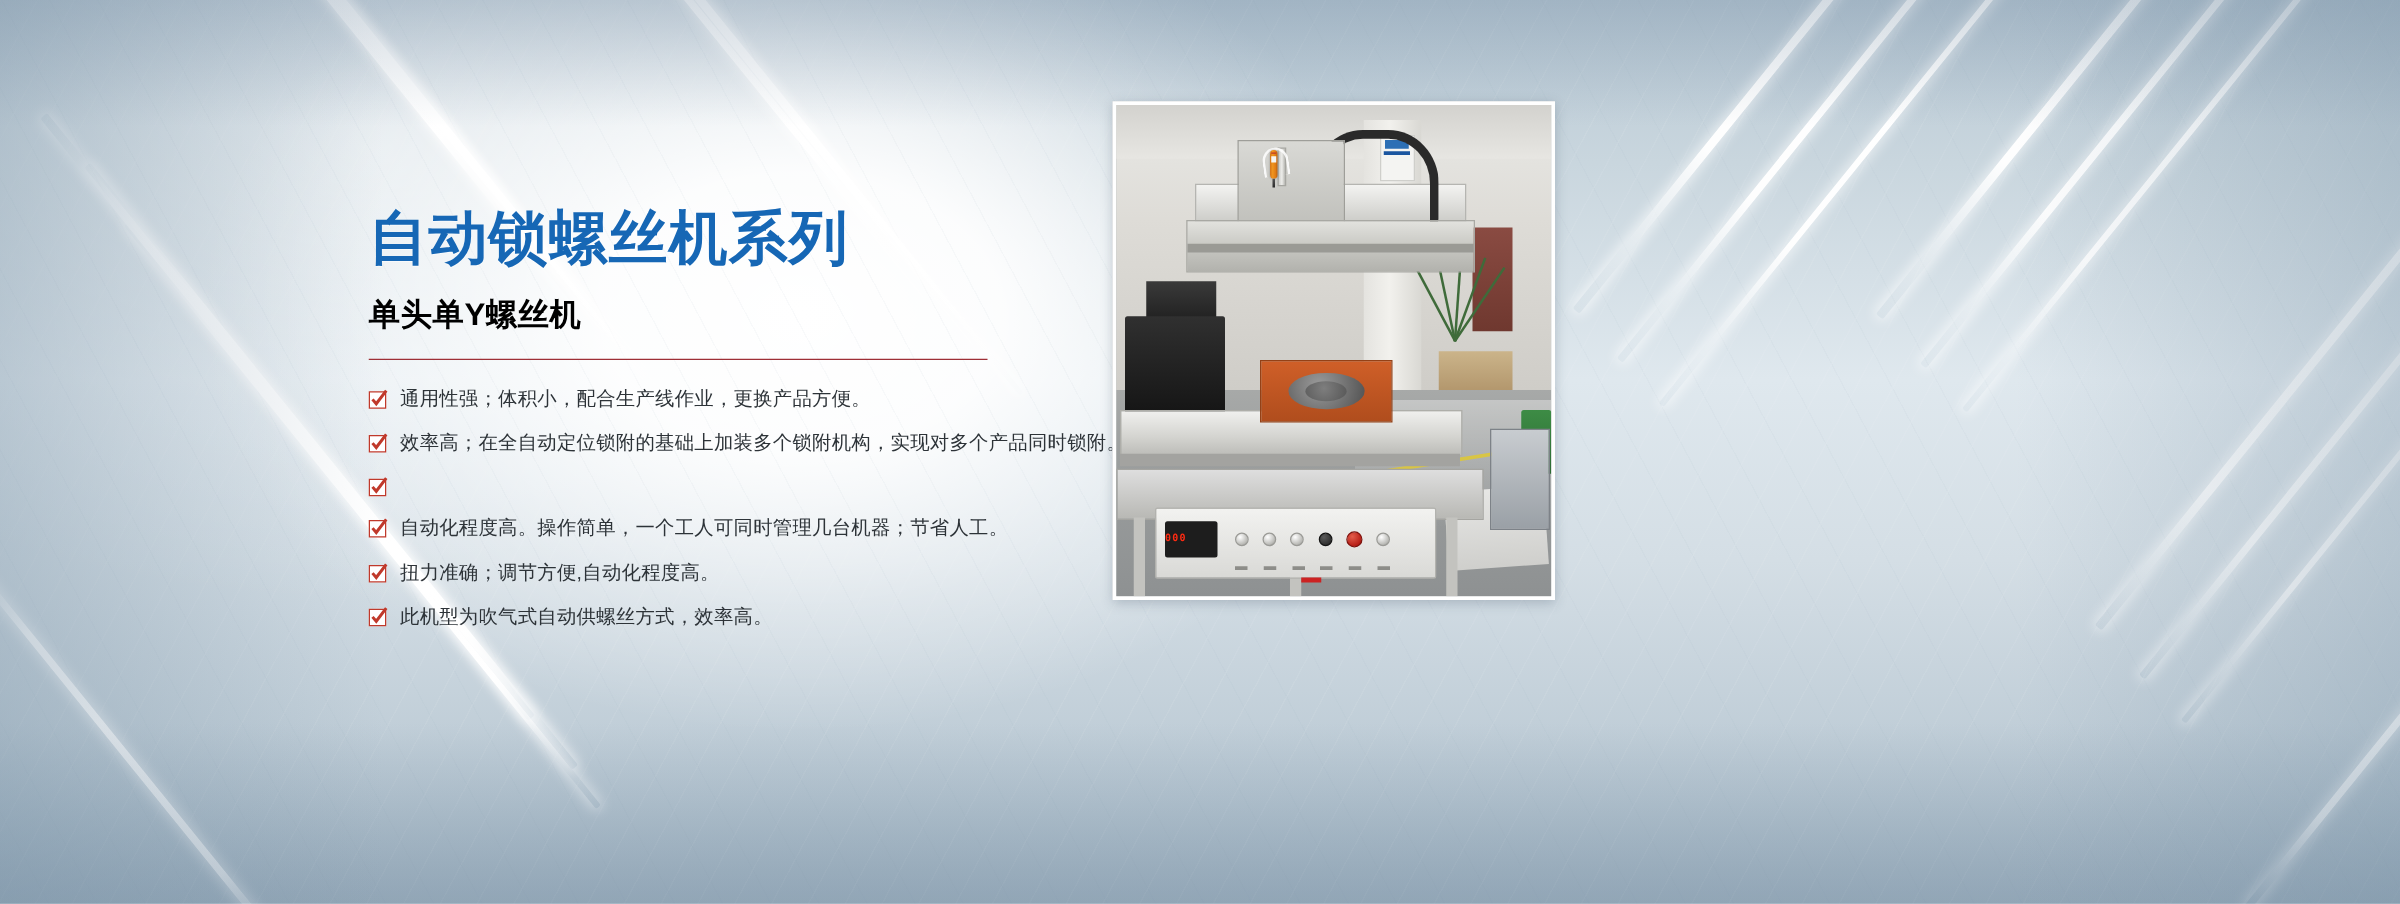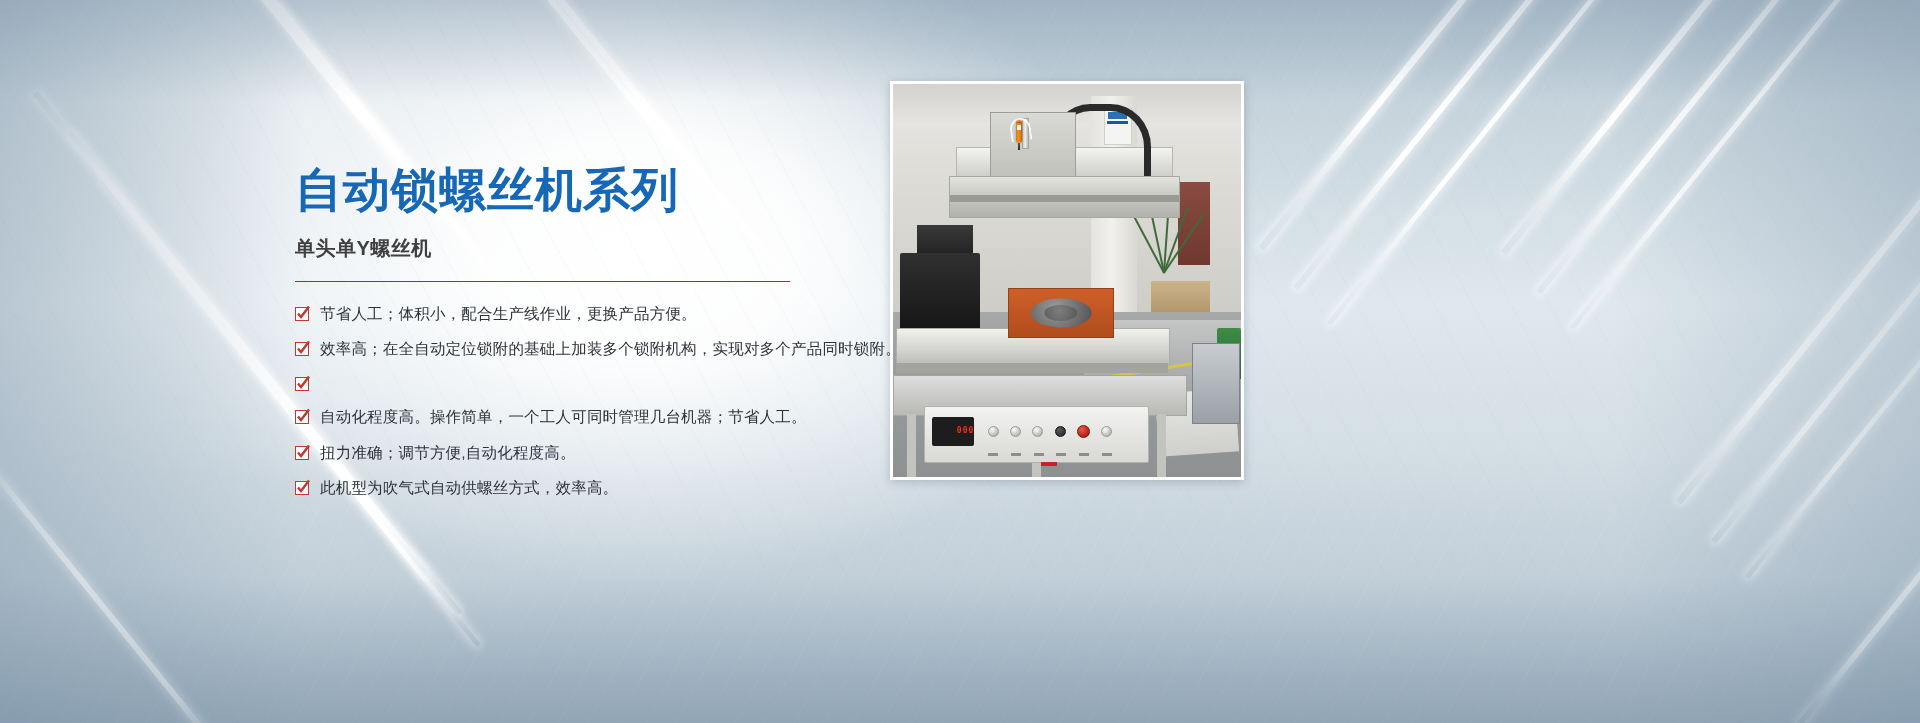--- a/index.html
+++ b/index.html
@@ -43,21 +43,21 @@
 
   
   .content{position:absolute;left:291px;top:160px;width:600px;}
   .title{
     font-size:47px;font-weight:bold;color:#1667b5;letter-spacing:1px;
     line-height:1.12;margin:4px;
     text-shadow:0 1px 0 rgba(255,255,255,.5);
     white-space:nowrap;
   }
   .subtitle{
-    font-size:20px;font-weight:bold;color:#404040;margin:18px 0 0 4px;
+    font-size:25px;font-weight:bold;color:#000000;margin:18px 0 0 4px;
     letter-spacing:.5px;white-space:nowrap;
   }
   .divider{
     width:495px;height:1px;background:#9e2f36;margin:19px 0 0 4px;
   }
   .features{list-style:none;margin:22px 0 0 4px;padding:0;}
   .feature{
     display:flex;align-items:flex-start;margin-bottom:16px;
     font-size:15.5px;color:#2d3338;line-height:1.25;white-space:nowrap;
     letter-spacing:.2px;
@@ -150,21 +150,21 @@
     background:radial-gradient(circle at 45% 35%,#7e7e7e,#565656);}
   .m-base{position:absolute;left:0%;top:74%;width:84%;height:10%;
     background:linear-gradient(180deg,#dedede,#b8b8b4);border:1px solid #a5a5a1;}
   .m-leg{position:absolute;top:84%;width:2.5%;height:16%;background:#c3c3bf;}
 
   
   .m-panel{position:absolute;left:9%;top:82%;width:64%;height:14%;
     background:linear-gradient(180deg,#f2f2f0,#d9d9d6);border:1px solid #b2b2ae;
     border-radius:2px;}
   .m-led{position:absolute;left:3%;top:18%;width:19%;height:52%;
-    background:#1d1d1d;border-radius:2px;display:flex;align-items:center;justify-content:flex-end;}
+    background:#1d1d1d;border-radius:2px;display:flex;align-items:center;justify-content:flex-start;}
   .m-led span{color:#ff2b12;font-family:"DejaVu Sans Mono","Liberation Mono",monospace;
     font-size:8px;font-weight:bold;letter-spacing:1px;line-height:1;}
   .m-knobs{position:absolute;left:28%;top:14%;width:56%;height:60%;
     display:flex;align-items:center;justify-content:space-between;}
   .m-knob{width:9px;height:9px;border-radius:50%;
     background:radial-gradient(circle at 35% 30%,#fff,#b9b9b5 70%,#8e8e8a);
     border:1px solid #9a9a96;}
   .m-knob.estop{background:radial-gradient(circle at 35% 30%,#e35c4b,#b82018 70%,#8c1410);
     border-color:#7e120d;width:11px;height:11px;}
   .m-knob.black{background:radial-gradient(circle at 35% 30%,#5a5a5a,#202020);border-color:#151515;}
@@ -218,21 +218,21 @@
     <div class="subtitle">单头单Y螺丝机</div>
     <div class="divider"></div>
 
     <ul class="features">
       <li class="feature">
         <span class="check">
           <svg width="16" height="16" viewBox="0 0 16 16">
               <path d="M3 8.5 L6 12 L14 1.5" stroke="#c0392b" stroke-width="2.4" fill="none"></path>
             </svg>
         </span>
-        <span>节省人工；体积小，配合生产线作业，更换产品方便。</span>
+        <span>通用性强；体积小，配合生产线作业，更换产品方便。</span>
       </li>
       <li class="feature">
         <span class="check">
           <svg width="16" height="16" viewBox="0 0 16 16">
               <path d="M3 8.5 L6 12 L14 1.5" stroke="#c0392b" stroke-width="2.4" fill="none"></path>
             </svg>
         </span>
         <span>效率高；在全自动定位锁附的基础上加装多个锁附机构，实现对多个产品同时锁附。</span>
       </li>
       <li class="feature">

